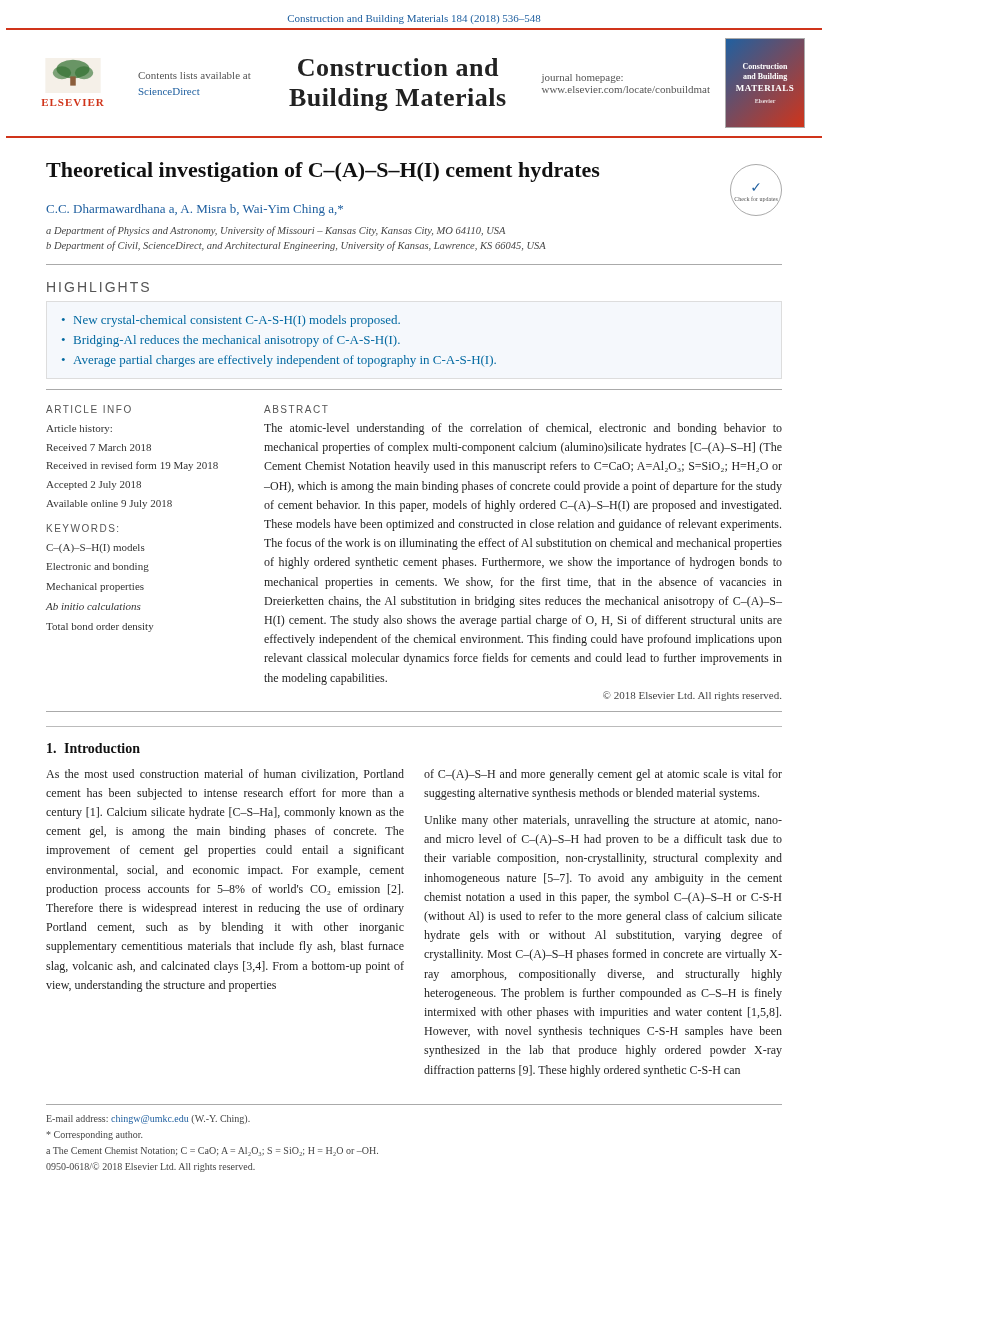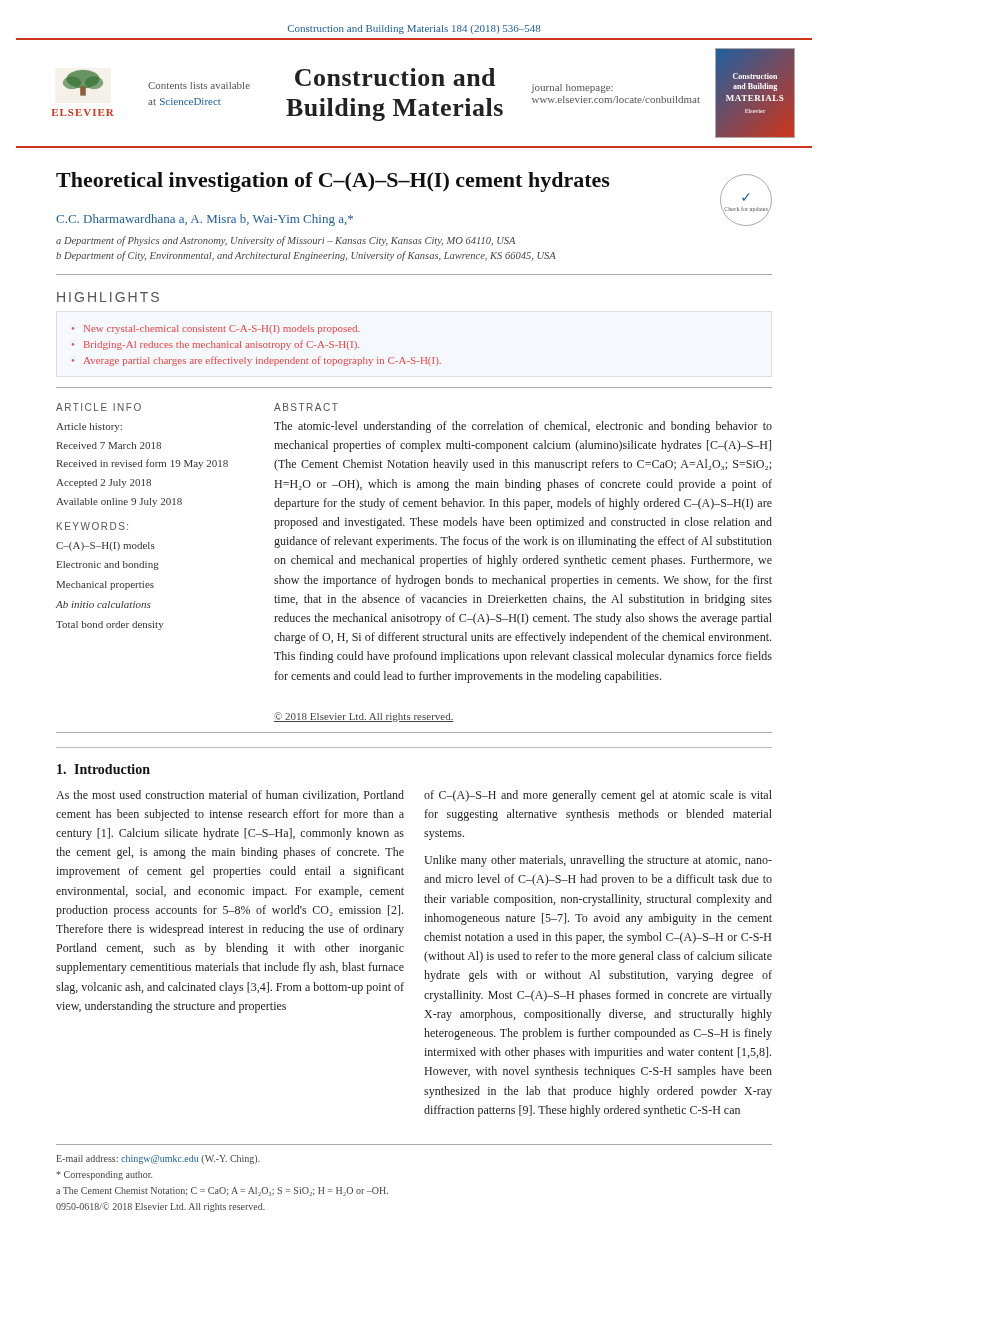--- a/index.html
+++ b/index.html
@@ -8,21 +8,21 @@
       font-family: "Times New Roman", Times, serif;
       font-size: 13px;
       color: #000;
       width: 992px;
       min-height: 1323px;
     }
     .page {
       width: 828px;
       min-height: 1323px;
       background: #fff;
-      padding: 16px;
+      padding: 6px;
     }
     
     .top-ref-bar {
       text-align: center;
       padding: 6px 0 4px 0;
       font-size: 11px;
       color: #2060a0;
       border-bottom: none;
     }
     
@@ -177,22 +177,22 @@
     .highlights-box {
       background: #f5f8fc;
       border: 1px solid #ddd;
       padding: 8px 12px;
     }
     .highlights-box ul {
       list-style: none;
       padding: 0;
     }
     .highlights-box ul li {
-      font-size: 11px;
-      color: #ef4444;
+      font-size: 13px;
+      color: #0369a1;
       padding: 2px 0;
       padding-left: 14px;
       position: relative;
     }
     .highlights-box ul li::before {
       content: "•";
       position: absolute;
       left: 2px;
     }
     
@@ -236,23 +236,22 @@
     }
     .abstract-text {
       font-size: 12px;
       color: #222;
       line-height: 1.6;
       text-align: justify;
     }
     .copyright-line {
       font-size: 11px;
       color: #444;
-      text-align: left;
-      margin-top: 24px;
-      text-decoration: underline;
+      text-align: right;
+      margin-top: 1px;
     }
     
     .section-divider {
       border: none;
       border-top: 1px solid #bbb;
       margin: 14px 0;
     }
     
     .body-section {
       margin-bottom: 10px;
@@ -358,21 +357,21 @@
     <div class="article-title-section">
       <div class="article-title-text-area">
         <div class="article-title">Theoretical investigation of C–(A)–S–H(I) cement hydrates</div>
         <div class="authors-line">
           <span>C.C. Dharmawardhana a, A. Misra b, Wai-Yim Ching a,*</span>
         </div>
         <div class="affiliation-line">
           <span>a Department of Physics and Astronomy, University of Missouri – Kansas City, Kansas City, MO 64110, USA</span>
         </div>
         <div class="affiliation-line">
-          <span>b Department of City, Environmental, and Architectural Engineering, University of Kansas, Lawrence, KS 66045, USA</span>
+          <span>b Department of Civil, ScienceDirect, and Architectural Engineering, University of Kansas, Lawrence, KS 66045, USA</span>
         </div>
       </div>
       <div class="check-updates-badge">
         <div class="checkmark">✓</div>
         <div>Check for updates</div>
       </div>
     </div>
 
     <div class="highlights-section">
       <div class="section-label">HIGHLIGHTS</div>

